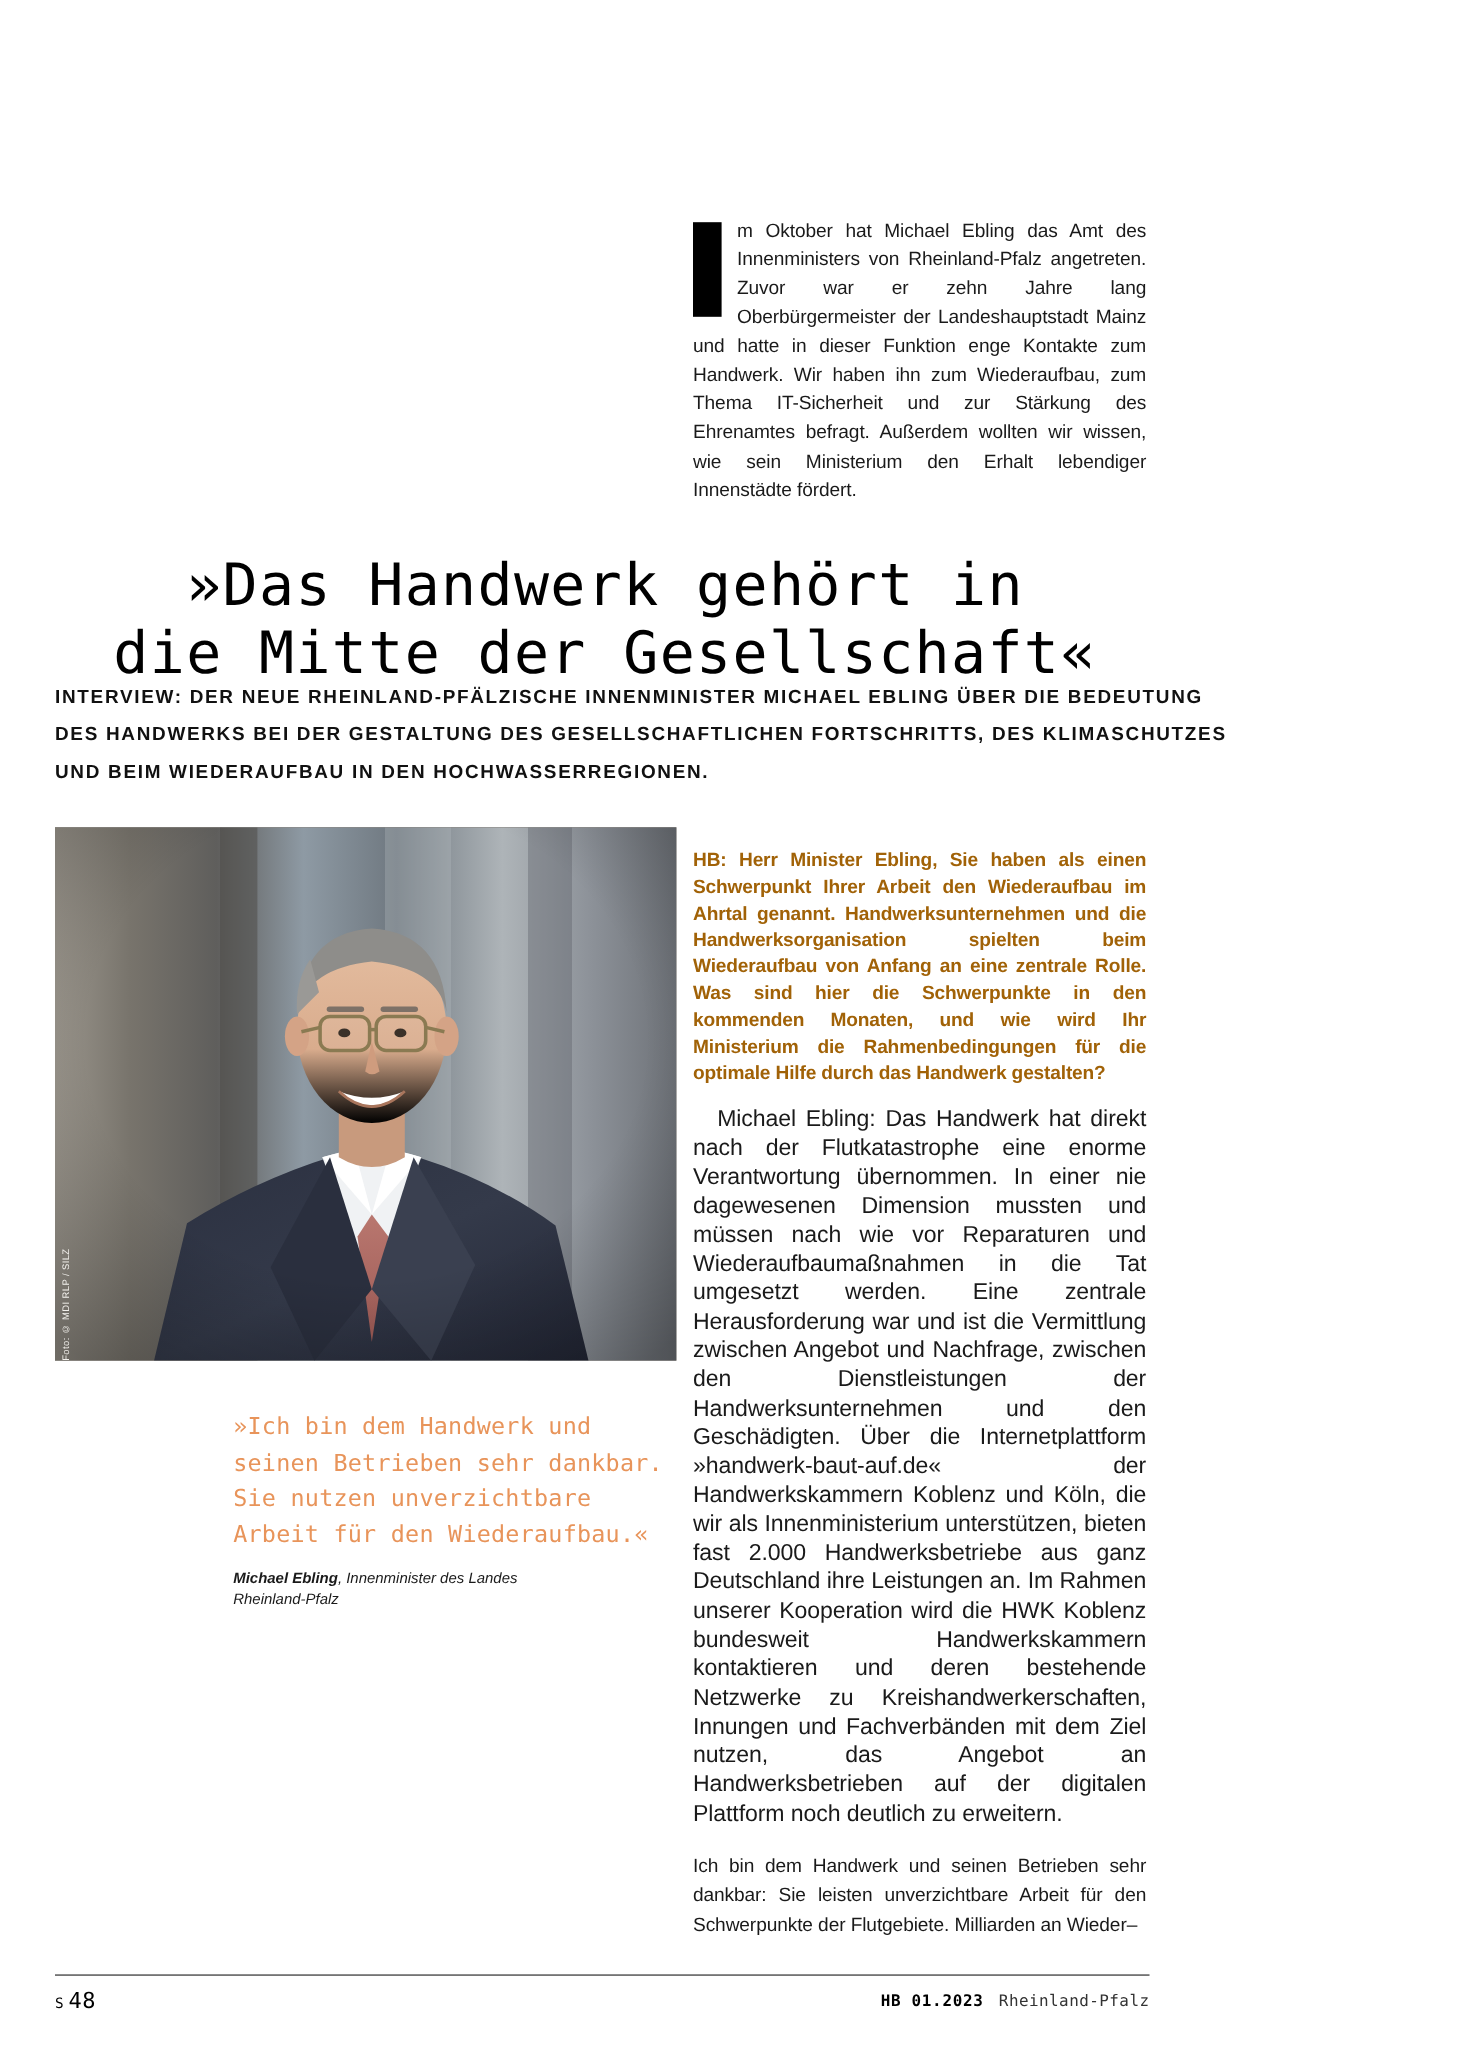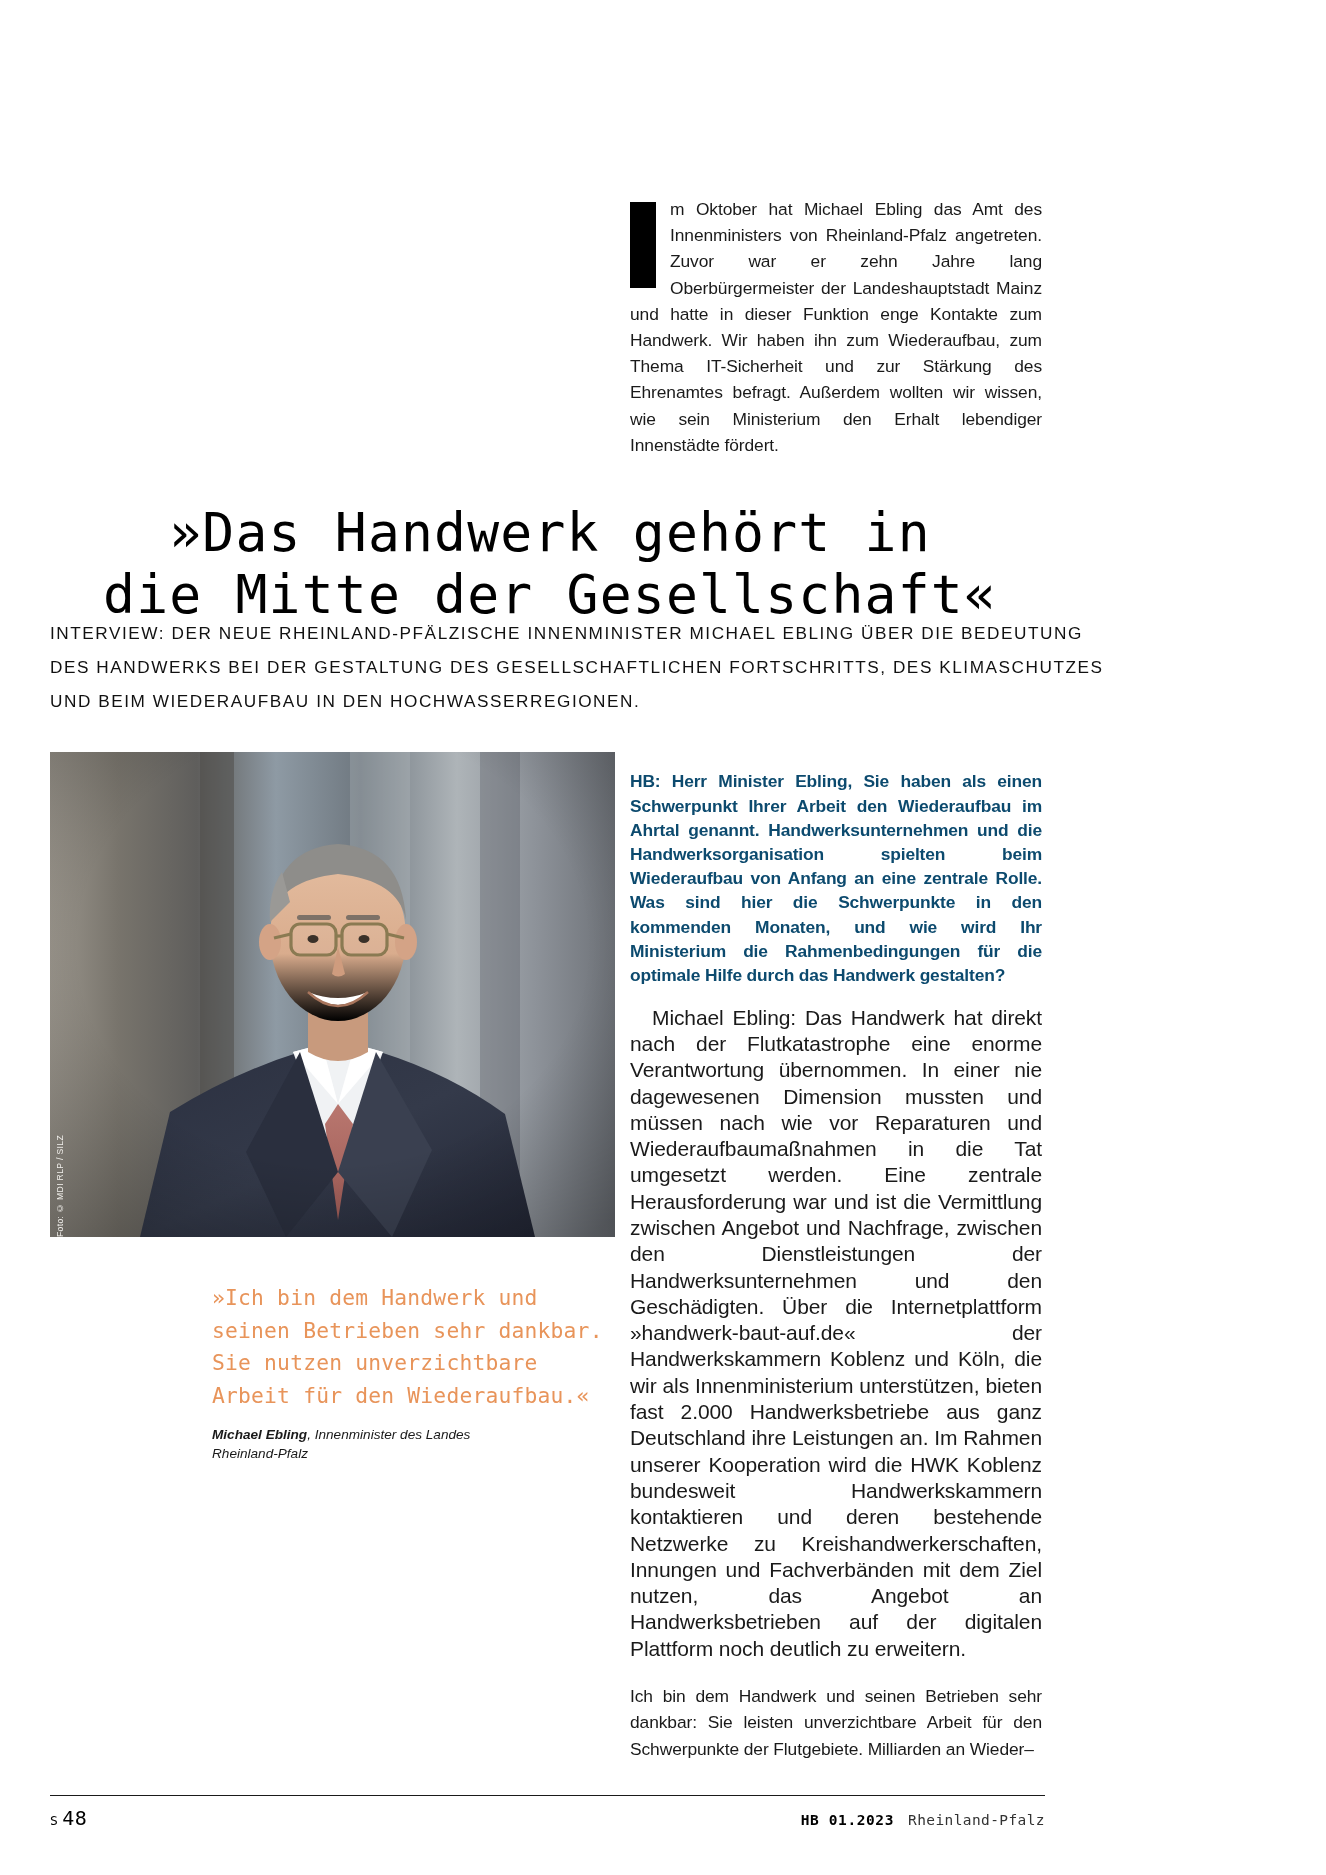--- a/index.html
+++ b/index.html
@@ -54,21 +54,21 @@
   .headline .hl-line { display: block; white-space: nowrap; }
 
   
   .subhead {
     position: absolute;
     left: 50px;
     top: 616px;
     width: 1000px;
     font-size: 17.2px;
     line-height: 34px;
-    font-weight: 400;
+    font-weight: 700;
     letter-spacing: 1.55px;
     color: #111111;
   }
   .subhead .sh-line { display: block; white-space: nowrap; }
 
   
   .photo-wrap {
     position: absolute;
     left: 50px;
     top: 752px;
@@ -132,21 +132,21 @@
     position: absolute;
     left: 630px;
     top: 752px;
     width: 412px;
   }
   .q-block {
     font-size: 17.4px;
     line-height: 24.2px;
     font-weight: 700;
     text-align: justify;
-    color: #0c4a6e;
+    color: #a16207;
     letter-spacing: -0.15px;
   }
   .a-block {
     margin-top: 16px;
     font-size: 21px;
     line-height: 26.3px;
     text-align: justify;
     color: #1a1a1a;
     letter-spacing: -0.1px;
     text-indent: 22px;

